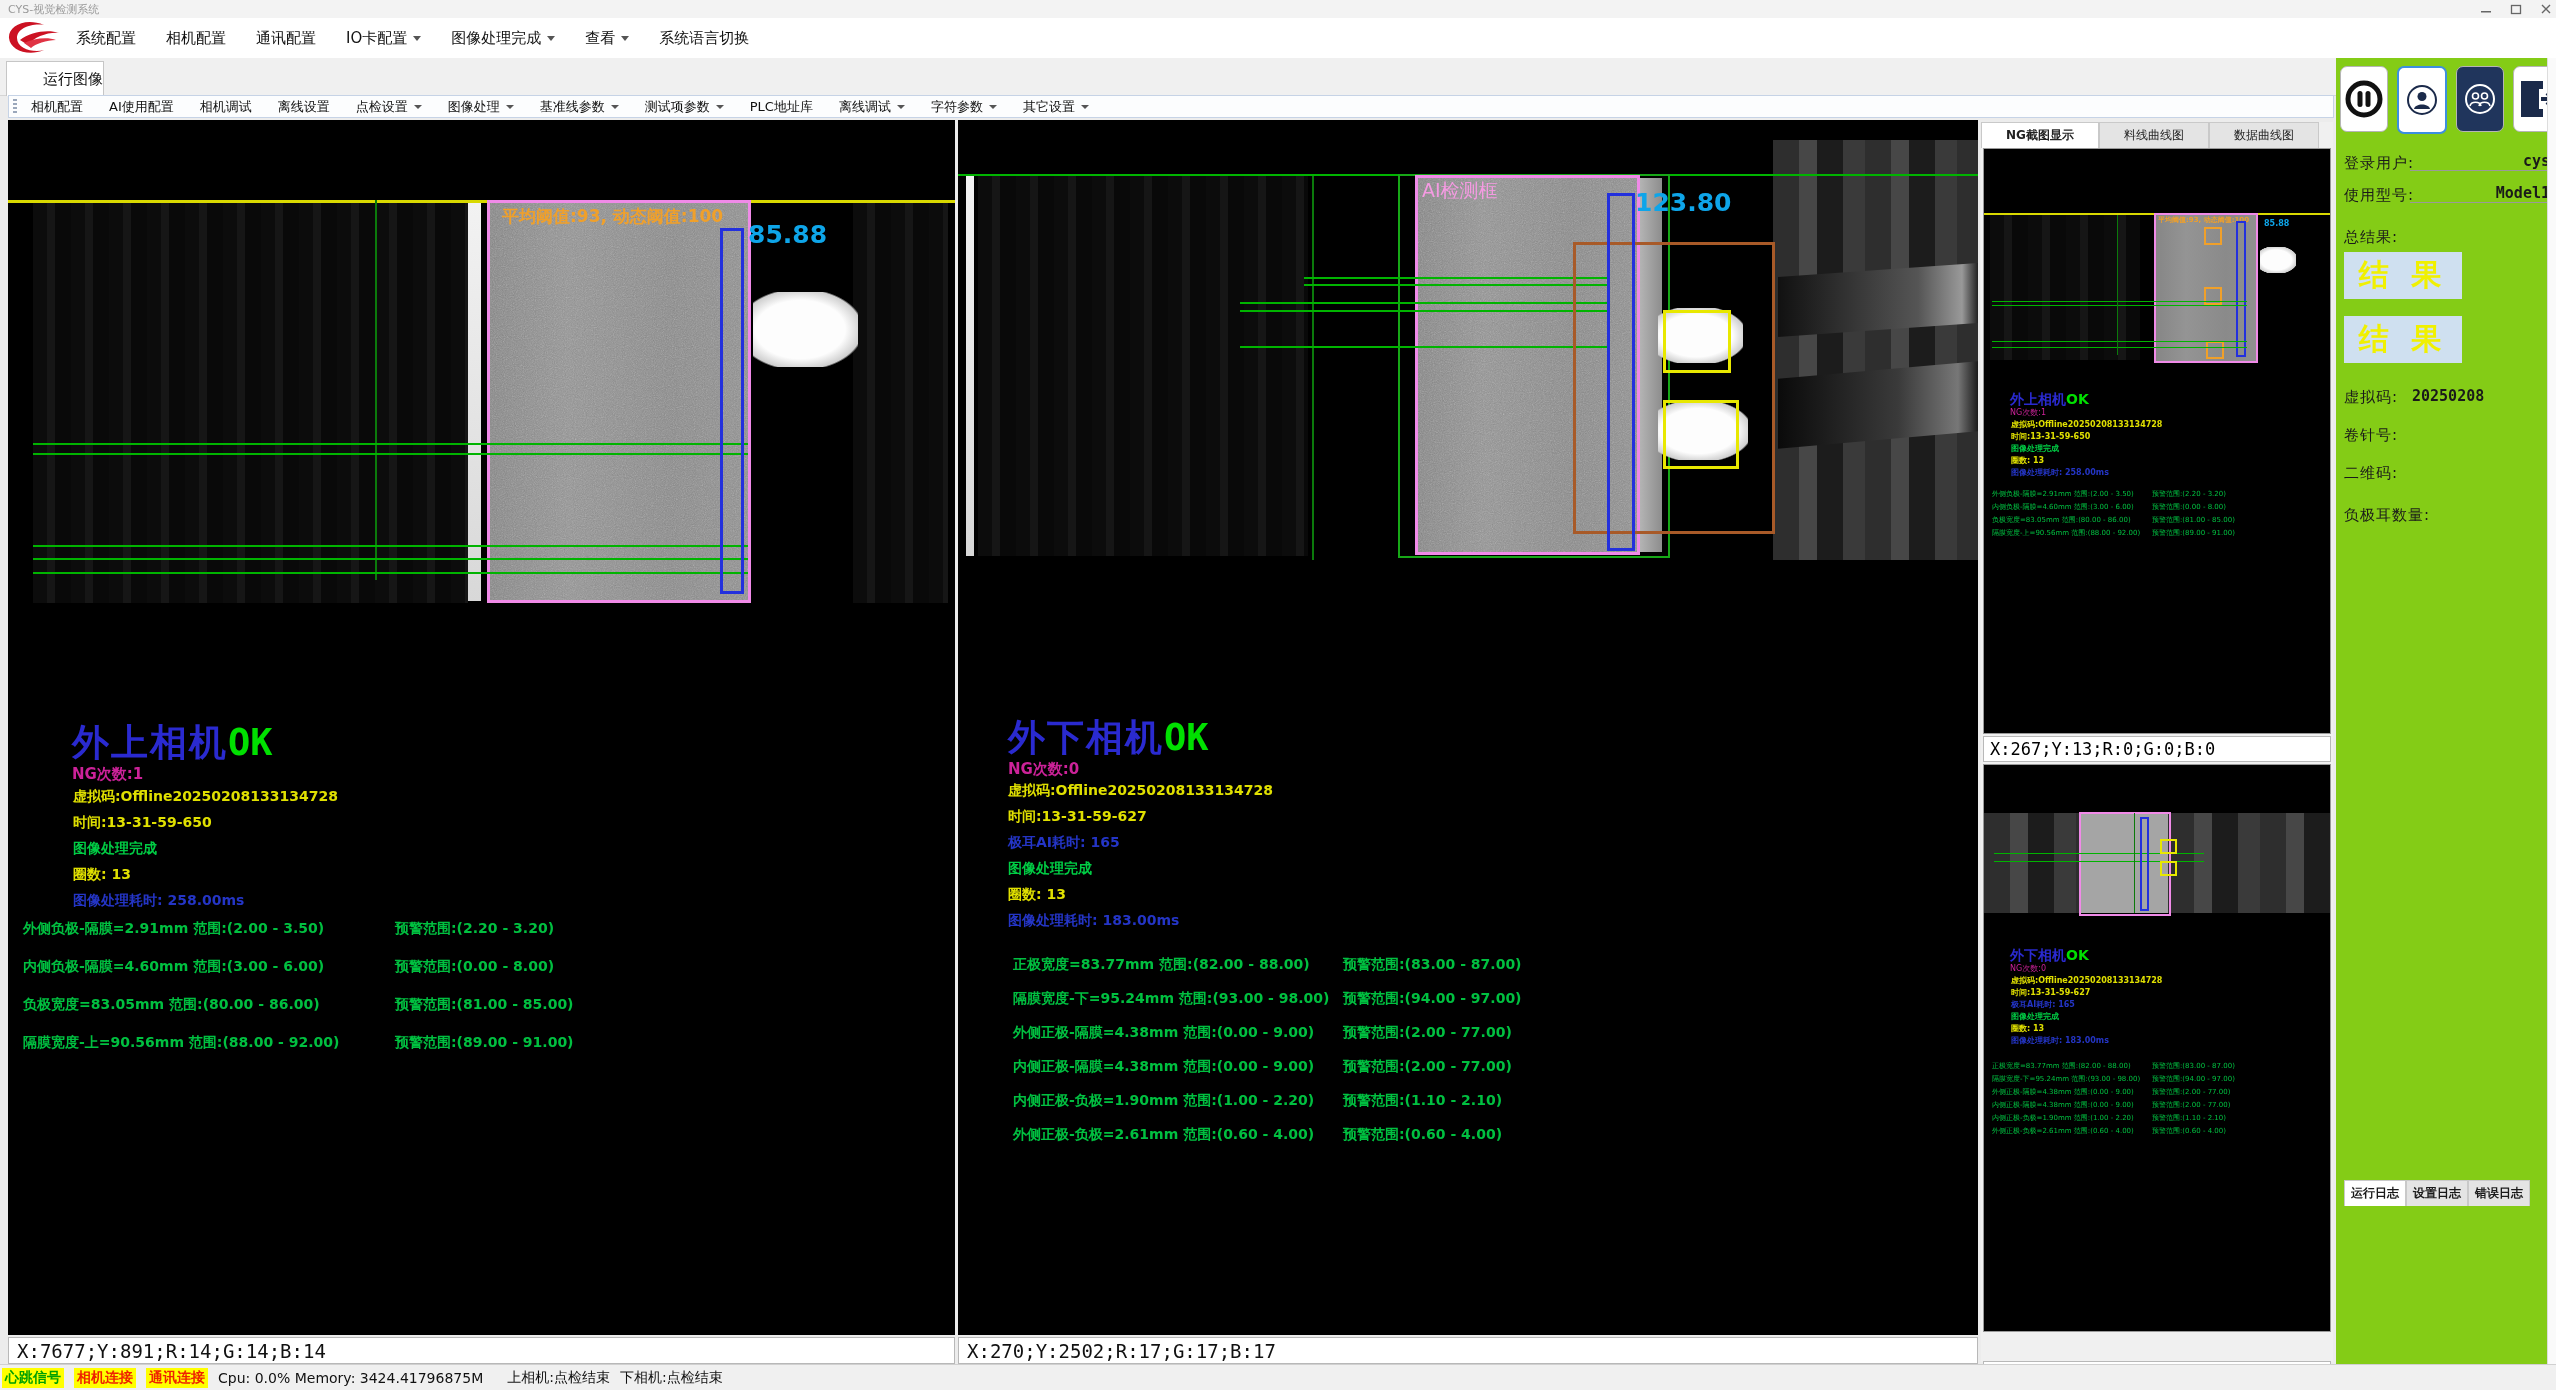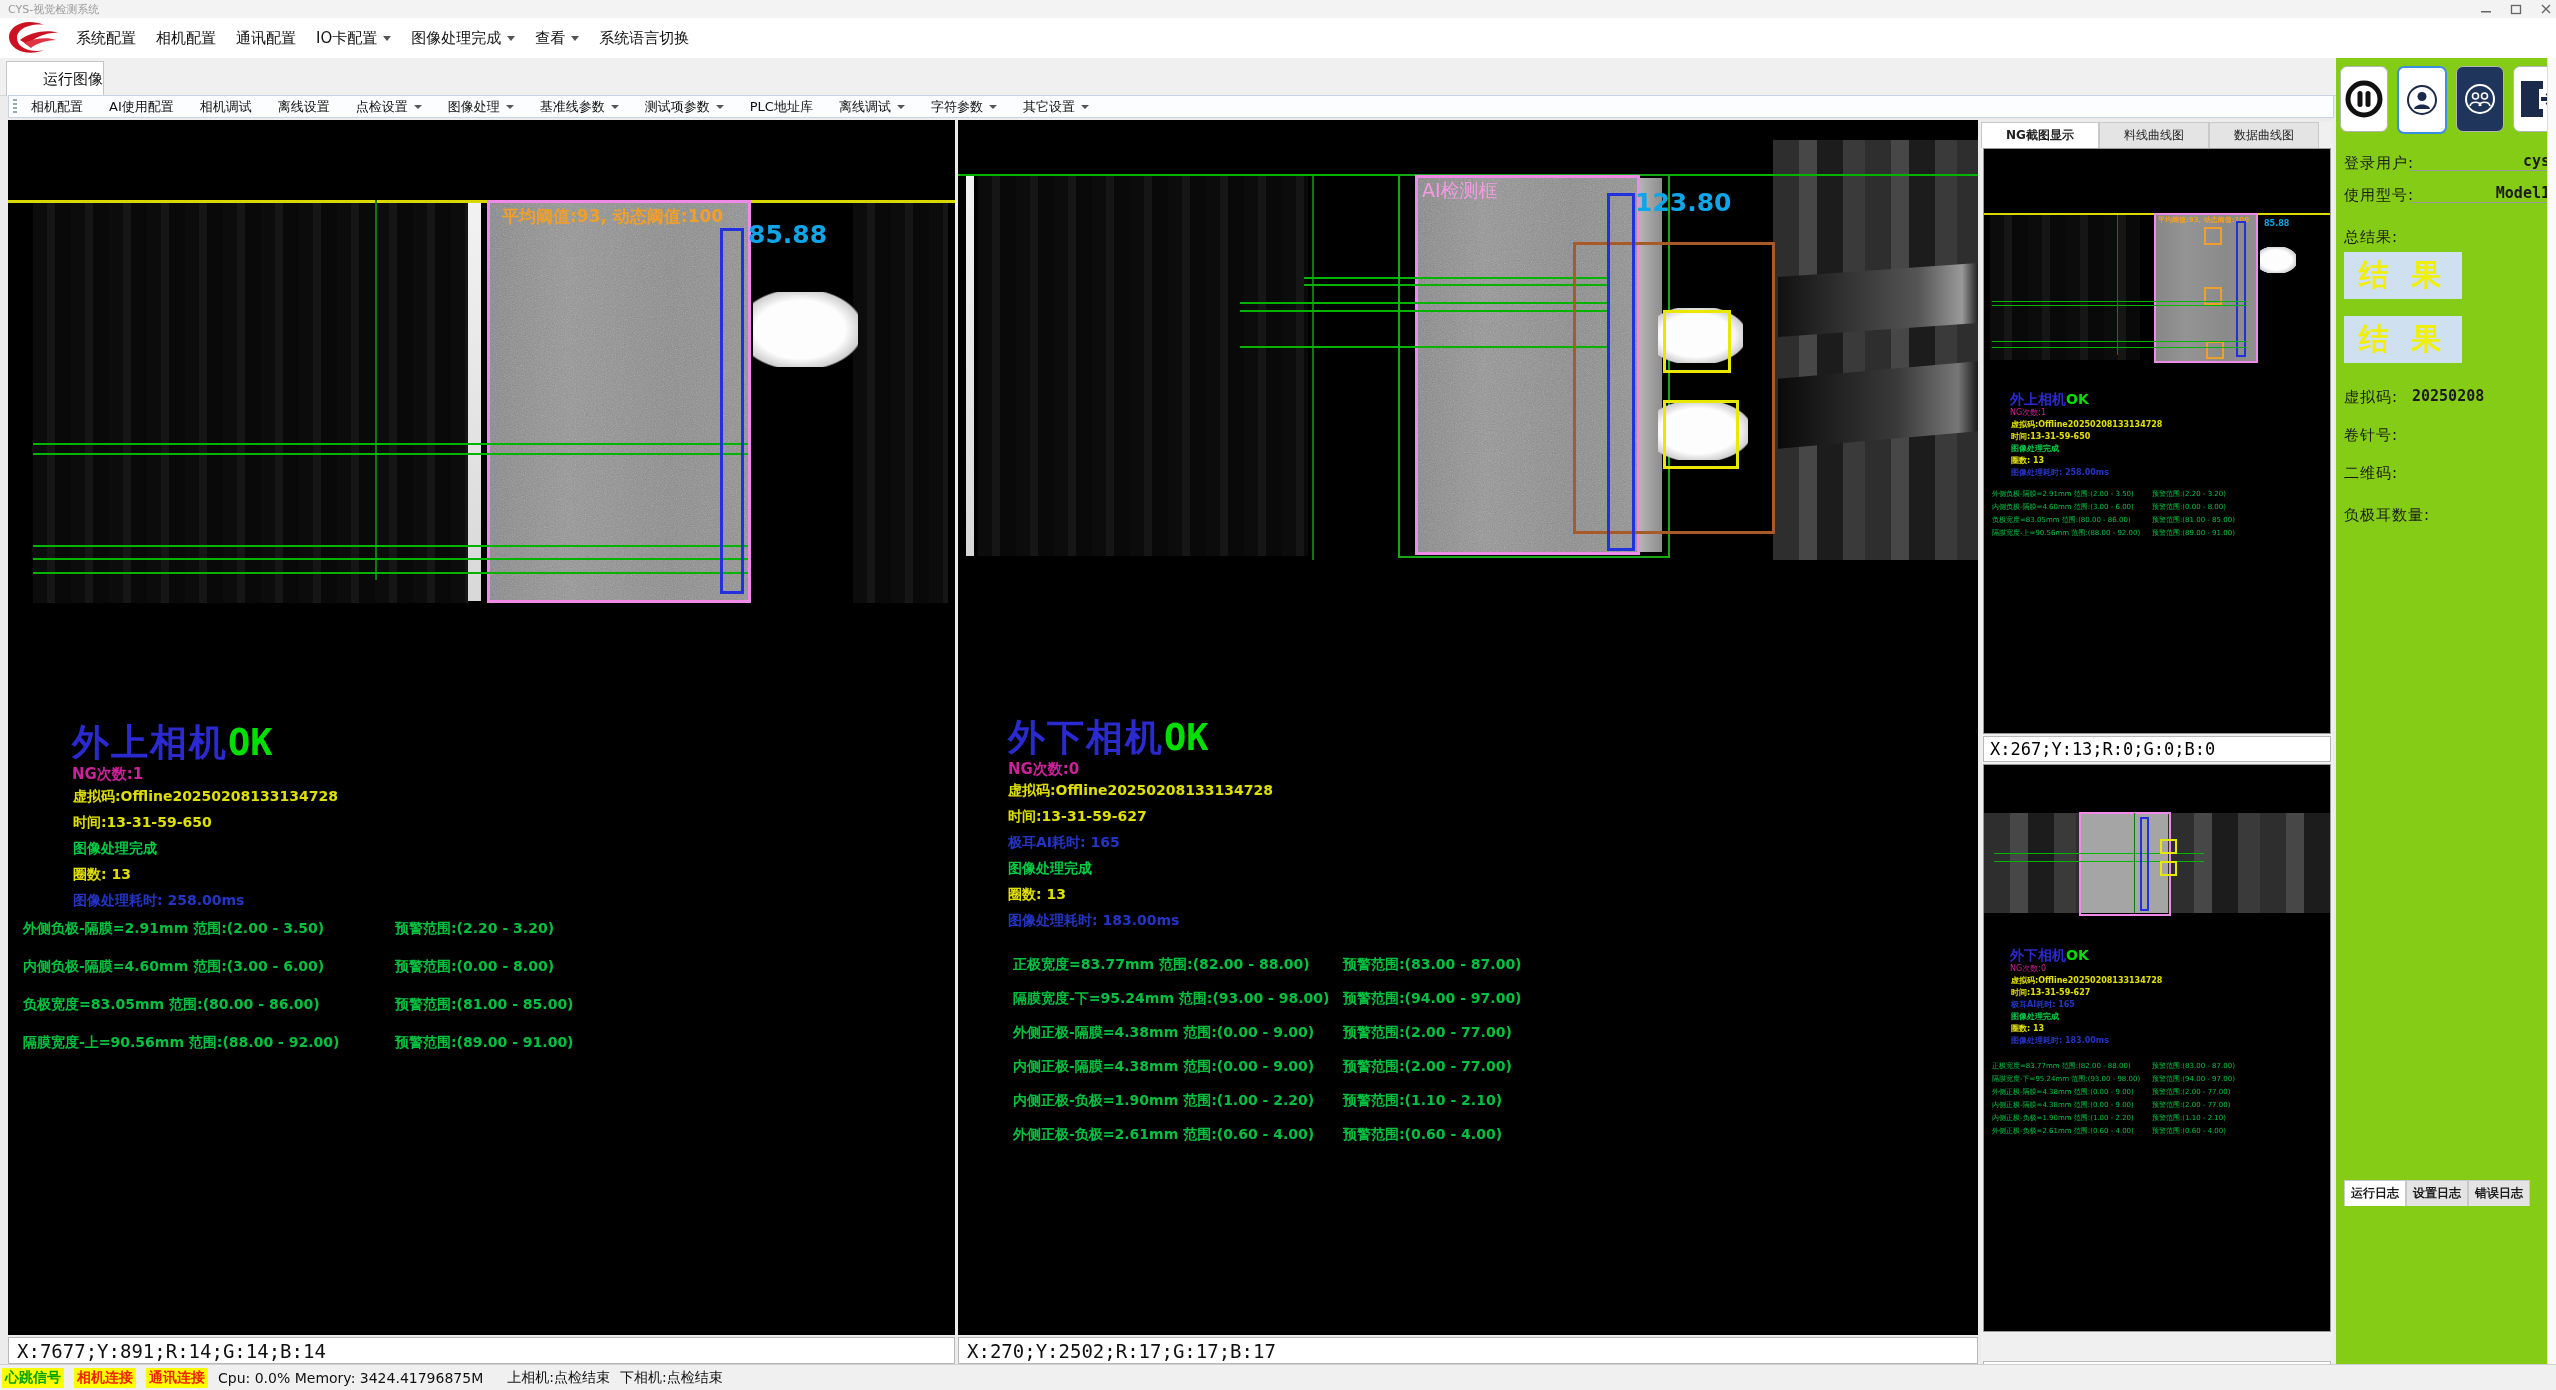--- a/index.html
+++ b/index.html
@@ -7,21 +7,21 @@
 
   
   .titlebar{position:absolute;top:0;left:0;width:2556px;height:18px;background:#f3f3f3;color:#9a9a9a;font-size:11px;}
   .titlebar .t{position:absolute;left:8px;top:2px;}
   .win-controls{position:absolute;right:4px;top:0;display:flex;gap:18px;height:18px;align-items:center;color:#666;}
   .win-controls svg{display:block;}
 
   
   .menubar{position:absolute;top:18px;left:0;width:2556px;height:40px;background:#fff;border-bottom:1px solid #e3e3e3;}
   .logo{position:absolute;left:4px;top:1px;width:58px;height:38px;}
-  .menu-items{position:absolute;left:76px;top:0;height:40px;display:flex;align-items:center;gap:20px;font-size:15px;color:#101010;}
+  .menu-items{position:absolute;left:76px;top:0;height:40px;display:flex;align-items:center;gap:30px;font-size:15px;color:#101010;}
   .menu-item{display:flex;align-items:center;gap:6px;cursor:default;}
   .dd-arrow{width:0;height:0;border-left:4px solid transparent;border-right:4px solid transparent;border-top:5px solid #555;display:inline-block;}
 
   
   .tabrow{position:absolute;top:58px;left:0;width:2556px;height:37px;background:#f0f0f0;border-bottom:1px solid #d5d5d5;}
   .run-tab{position:absolute;left:6px;top:3px;height:34px;width:96px;background:#fff;border:1px solid #c6c6c6;border-bottom:none;font-size:15px;display:flex;align-items:center;justify-content:flex-end;color:#111;}
 
   
   .toolbar{position:absolute;top:95px;left:8px;width:2326px;height:23px;background:#fcfdfe;border:1px solid #c6d3e6;display:flex;align-items:center;gap:26px;font-size:13px;color:#101010;padding-left:22px;box-sizing:border-box;}
   .tb-handle{position:absolute;left:4px;top:3px;width:4px;height:16px;background-image:repeating-linear-gradient(#9aa7bb 0 2px,transparent 2px 4px);}

